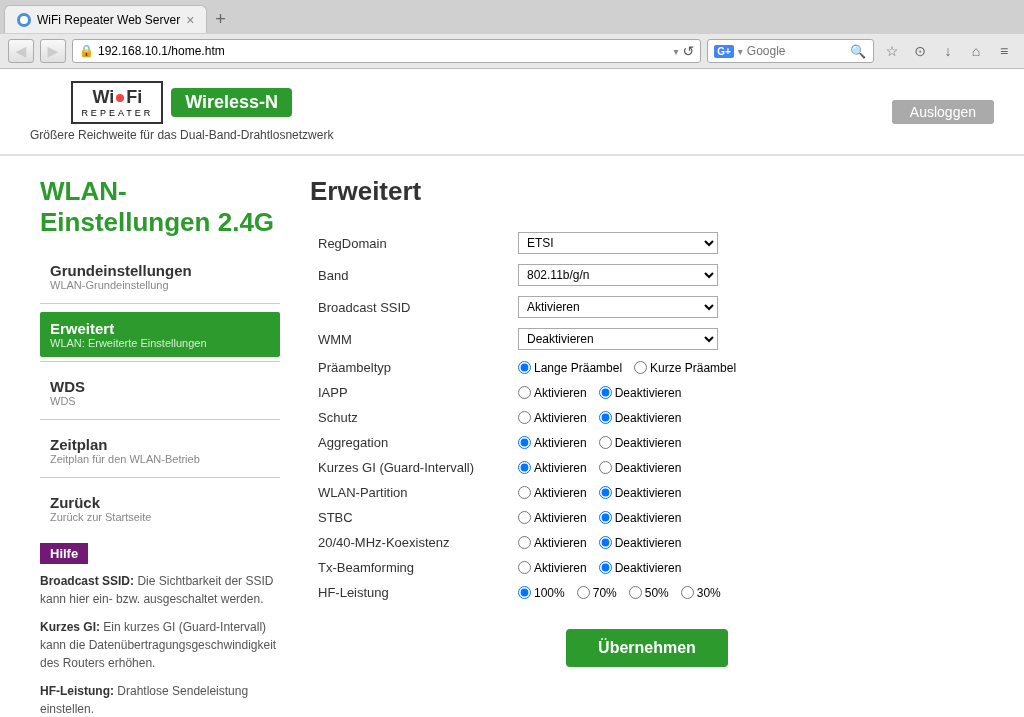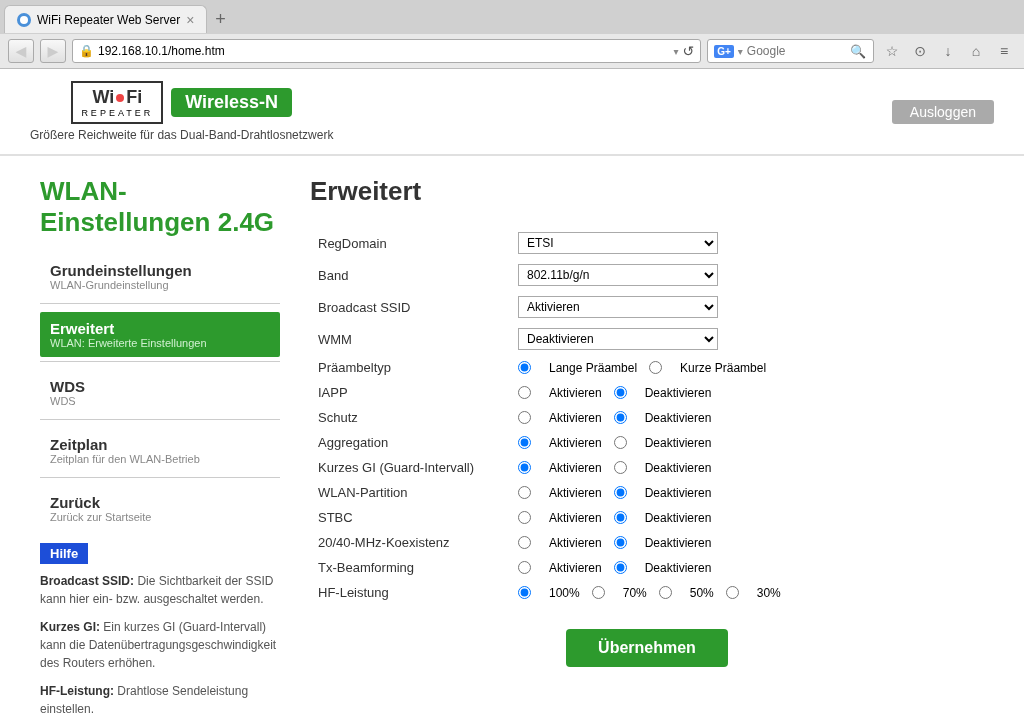--- a/index.html
+++ b/index.html
@@ -47,37 +47,37 @@
     .sidebar { width: 240px; flex-shrink: 0; }
     .page-title { font-size: 26px; font-weight: bold; color: #333; margin-bottom: 16px; }
     .page-title span { color: #2d9a2d; }
     .sidebar-item { padding: 8px 10px; cursor: pointer; border-radius: 2px; }
     .sidebar-item.active { background: #2d9a2d; color: white; padding: 8px 10px; }
     .sidebar-item-title { font-size: 15px; font-weight: bold; }
     .sidebar-item-subtitle { font-size: 11px; margin-top: 0; }
     .sidebar-item.active .sidebar-item-subtitle { color: #d0f0d0; }
     .sidebar-item:not(.active) .sidebar-item-title { color: #333; }
     .sidebar-item:not(.active) .sidebar-item-subtitle { color: #888; }
-    .help-box { background: #1d4ed8; color: white; display: inline-block; padding: 3px 10px; font-size: 13px; font-weight: bold; margin-top: 12px; margin-bottom: 8px; }
+    .help-box { background: #701a75; color: white; display: inline-block; padding: 3px 10px; font-size: 13px; font-weight: bold; margin-top: 12px; margin-bottom: 8px; }
     .help-text { font-size: 12px; color: #555; line-height: 1.5; margin-bottom: 10px; }
     .help-text strong { color: #333; }
 
     
     .content { flex: 1; }
     .content-title { font-size: 26px; font-weight: bold; color: #333; margin-bottom: 20px; }
 
     
     .form-table { width: 100%; border-collapse: collapse; }
     .form-table td { padding: 5px 8px; vertical-align: middle; }
     .form-table .label-cell { color: #333; font-size: 13px; width: 200px; padding-right: 20px; }
     .form-table select { border: 1px solid #aaa; padding: 2px 4px; font-size: 12px; width: 200px; background: white; }
 
     
     .radio-group { display: flex; align-items: center; gap: 4px; }
-    .radio-group label { font-size: 12px; display: flex; align-items: center; gap: 18px; cursor: pointer; margin-right: 8px; }
+    .radio-group label { font-size: 12px; display: flex; align-items: center; gap: 3px; cursor: pointer; margin-right: 8px; }
     .radio-group input[type="radio"] { cursor: pointer; }
 
     
     .submit-area { margin-top: 24px; text-align: center; }
     .submit-btn { background: #2d9a2d; color: white; border: none; padding: 10px 32px; font-size: 16px; font-weight: bold; cursor: pointer; border-radius: 4px; }
 
     .separator-line { border: none; border-top: 1px solid #ccc; margin: 4px 0 8px; }
   </style>
 </head>
 <body>

